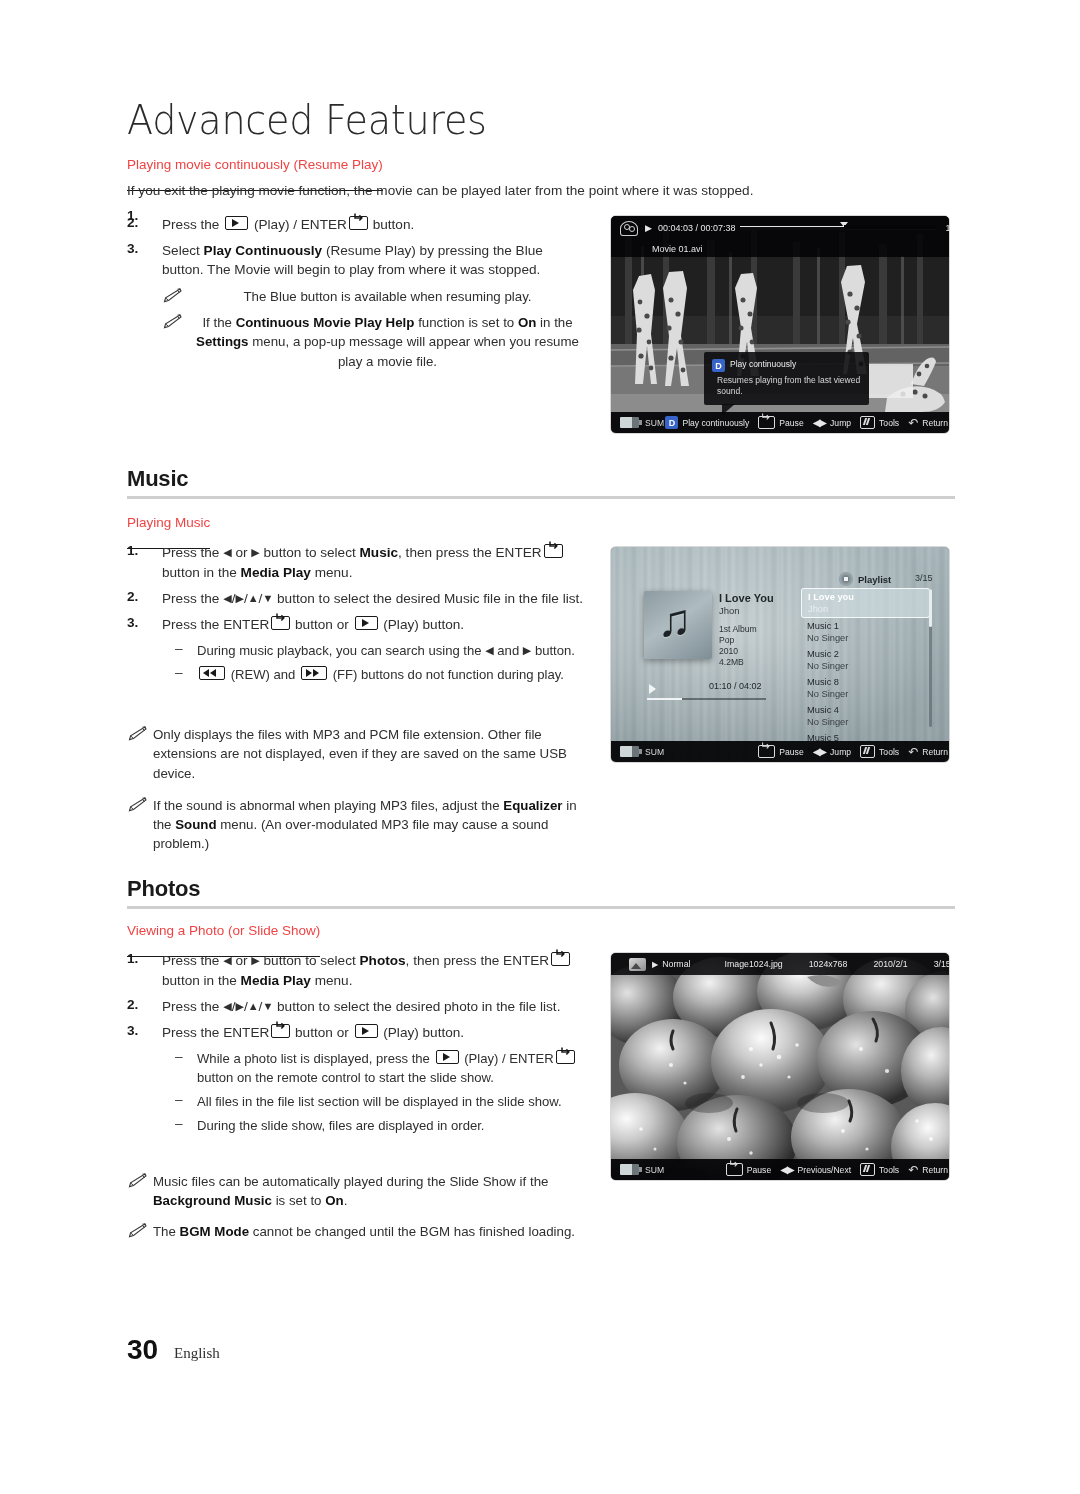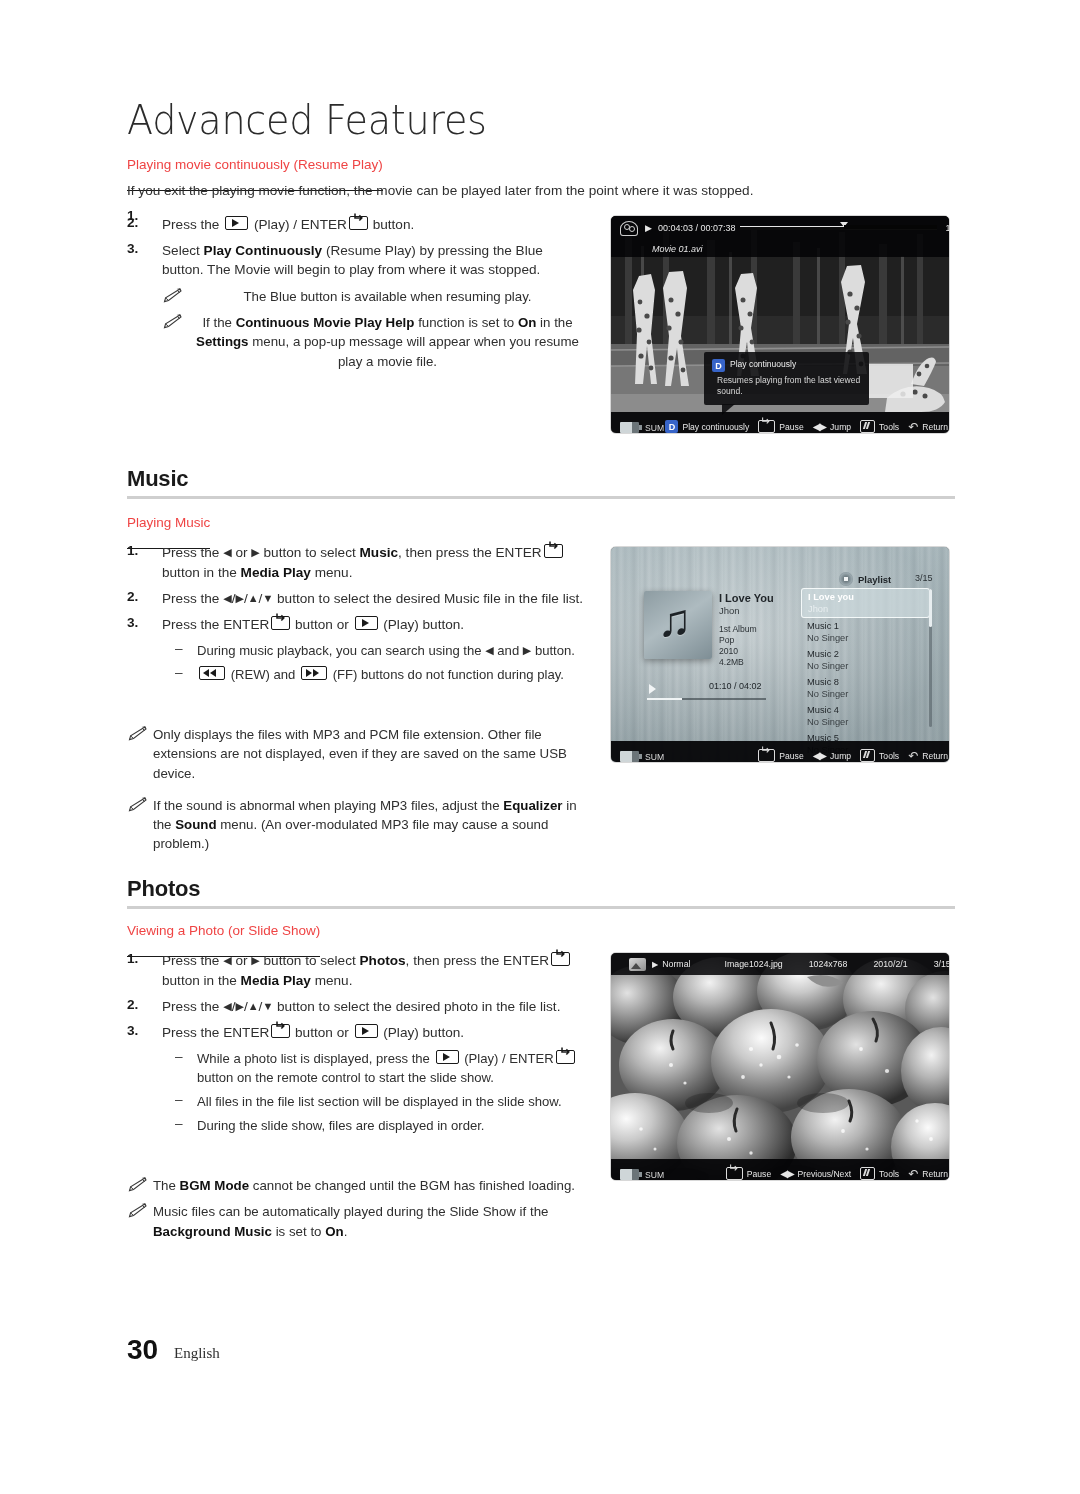--- a/index.html
+++ b/index.html
@@ -166,21 +166,21 @@
 
   .osd-top {
     position: absolute; left: 0; top: 0; width: 100%;
     background: rgba(4,4,6,0.86);
     color: #e9e9e9;
   }
   .osd-bottom {
     position: absolute; left: 0; bottom: 0; width: 100%;
     background: rgba(4,4,6,0.94);
     color: #e7e7e7;
-    display: flex; align-items: flex-end;
+    display: flex; align-items: center;
   }
   .osd-bottom .right {
     margin-left: auto; display: flex; align-items: center; gap: 9px;
     padding-right: 10px;
   }
   .osd-item { display: flex; align-items: center; gap: 4px; white-space: nowrap; }
 
   .usb-ico {
     width: 19px; height: 11px;
     background: linear-gradient(90deg,#cfd6d8 0 62%, #6b7478 62% 100%);
@@ -482,21 +482,21 @@
       <span style="font-size:9px; white-space:nowrap;">00:04:03 / 00:07:38</span>
       <span class="progress-line">
         <span class="played" style="left:0; width:53%;"></span>
         <span class="knob" style="left:51%;"></span>
         <span class="rest" style="width:47%;"></span>
       </span>
       <span style="font-size:9px; margin-left:4px;">1/1</span>
     </div>
 
     <div style="position:absolute; left:0; top:24px; width:100%; height:17px; background:rgba(4,4,6,0.86); display:flex; align-items:center; padding-left:41px; box-sizing:border-box;">
-      <span style="color:#e6e6e6; font-size:9px;font-style:italic;">Movie 01.avi</span>
+      <span style="color:#e6e6e6; font-size:9px;">Movie 01.avi</span>
     </div>
 
     <div class="popup" style="left:93px; top:136px; width:149px; padding:7px 8px 8px 8px;">
       <div style="display:flex; align-items:flex-start; gap:5px;">
         <span class="blue-key">D</span>
         <span style="font-size:8.5px; color:#efefef;">Play continuously</span>
       </div>
       <div style="font-size:8.5px; color:#d9d9d9; margin:3px 0 0 5px; line-height:11px;">Resumes playing from the last viewed sound.</div>
       <span class="tail"></span>
     </div>
@@ -694,41 +694,41 @@
         <span class="body">All files in the file list section will be displayed in the slide show.</span>
       </div>
       <div class="dashitem">
         <span class="dash">–</span>
         <span class="body">During the slide show, files are displayed in order.</span>
       </div>
     </div>
   </div>
 
   <div style="position:absolute; left:127px; top:1165px; width:460px;">
+    <div class="note">
+      <span class="pencil">
+        <svg width="20" height="15" viewBox="0 0 20 15">
+            <path d="M17.5 1.2 L19 3 L6.5 12.5 L2.5 13.6 L3.6 9.9 Z" fill="none" stroke="#3a3a3a" stroke-width="1.1"></path>
+            <path d="M15.6 2.7 L17.6 4.6" stroke="#3a3a3a" stroke-width="1"></path>
+            <path d="M3.6 9.9 L6.5 12.5" stroke="#3a3a3a" stroke-width="1"></path>
+            <path d="M14.6 1.0 L18.2 0.2 L19.6 2.1 Z" fill="#3a3a3a"></path>
+          </svg>
+      </span>
+      <span class="body">Music files can be automatically played during the Slide Show if the <b>Background Music</b> is set to <b>On</b>.</span>
+    </div>
     <div class="note" style="margin-top:11px;">
       <span class="pencil">
         <svg width="20" height="15" viewBox="0 0 20 15">
             <path d="M17.5 1.2 L19 3 L6.5 12.5 L2.5 13.6 L3.6 9.9 Z" fill="none" stroke="#3a3a3a" stroke-width="1.1"></path>
             <path d="M15.6 2.7 L17.6 4.6" stroke="#3a3a3a" stroke-width="1"></path>
             <path d="M3.6 9.9 L6.5 12.5" stroke="#3a3a3a" stroke-width="1"></path>
             <path d="M14.6 1.0 L18.2 0.2 L19.6 2.1 Z" fill="#3a3a3a"></path>
           </svg>
       </span>
       <span class="body">The <b>BGM Mode</b> cannot be changed until the BGM has finished loading.</span>
-    </div>
-    <div class="note">
-      <span class="pencil">
-        <svg width="20" height="15" viewBox="0 0 20 15">
-            <path d="M17.5 1.2 L19 3 L6.5 12.5 L2.5 13.6 L3.6 9.9 Z" fill="none" stroke="#3a3a3a" stroke-width="1.1"></path>
-            <path d="M15.6 2.7 L17.6 4.6" stroke="#3a3a3a" stroke-width="1"></path>
-            <path d="M3.6 9.9 L6.5 12.5" stroke="#3a3a3a" stroke-width="1"></path>
-            <path d="M14.6 1.0 L18.2 0.2 L19.6 2.1 Z" fill="#3a3a3a"></path>
-          </svg>
-      </span>
-      <span class="body">Music files can be automatically played during the Slide Show if the <b>Background Music</b> is set to <b>On</b>.</span>
     </div>
   </div>
 
   <div class="tvshot" style="left:611px; top:953px; width:338px; height:227px;">
 
     <div class="tv-pic" style="background:#6d6d6d;">
       <svg width="338" height="227" style="position:absolute;left:0;top:0;">
         <defs>
           <radialGradient id="ap1" cx="38%" cy="32%" r="68%">
             <stop offset="0%" stop-color="#f2f2f2"></stop>

